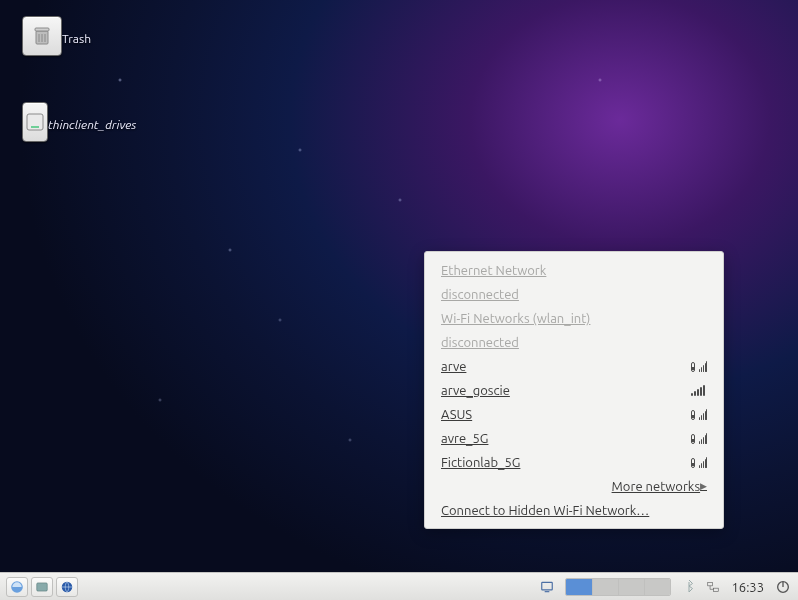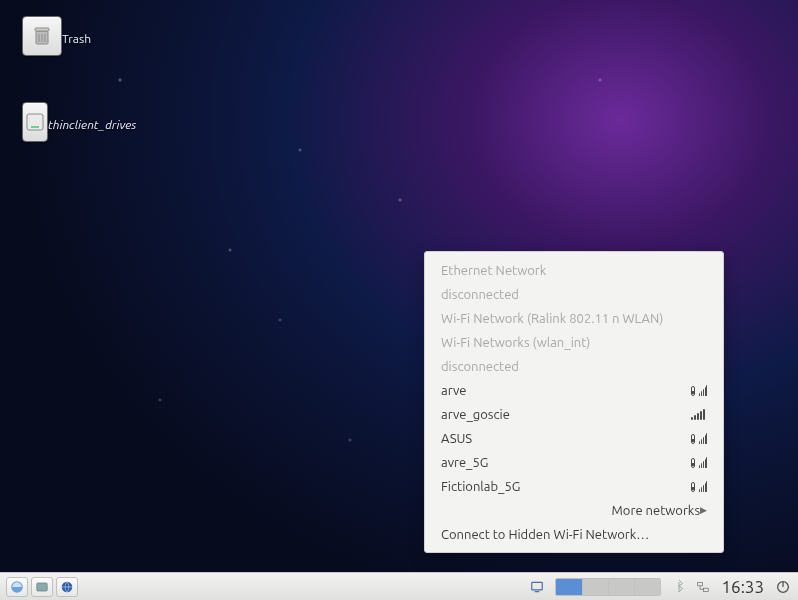--- a/index.html
+++ b/index.html
@@ -45,21 +45,21 @@
     position: absolute;
     left: 424px; top: 251px;
     width: 300px;
     background: #f3f3f2;
     border: 1px solid #d0d0cf;
     border-radius: 3px;
     box-shadow: 0 4px 16px rgba(0,0,0,.3);
     padding: 6px 0;
     font-size: 13px; color: #3c3c3c;
   }
-  .nm-row { padding: 5px 16px; display:flex; align-items:center; justify-content:space-between; }
+  .nm-row { padding: 5px 16px; display:flex; align-items:center; justify-content:space-between;text-decoration:underline; }
   .nm-header { color: #a8a8a6; font-weight: 400; }
   .nm-item { cursor: pointer; }
   .nm-submenu { justify-content: flex-end; }
   .nm-submenu::after { content: "▶"; font-size: 9px; color:#6a6a6a; }
 
   .wifi-sig { display:inline-flex; gap:1px; align-items:flex-end; height:12px; width:16px; }
   .wifi-sig span { display:block; width:2px; background:#4d4d4d; border-radius:1px; }
   .wifi-sig span:nth-child(1){height:3px} .wifi-sig span:nth-child(2){height:5px}
   .wifi-sig span:nth-child(3){height:7px} .wifi-sig span:nth-child(4){height:9px}
   .wifi-sig span:nth-child(5){height:11px}
@@ -83,21 +83,21 @@
     border:1px solid #c0c0be; border-radius:3px;
     background: linear-gradient(#fbfbfa,#e8e8e6);
     cursor:pointer;
   }
   .tb-sep { flex:1; }
   .pager { display:flex; margin:0 6px; border:1px solid #c0c0be; border-radius:2px; overflow:hidden; }
   .pager .ws { width:26px; height:16px; background:#c8c8c6; border-left:1px solid #c0c0be; }
   .pager .ws:first-child{ border-left:none; }
   .pager .ws.active { background:#5a8fd6; }
   .tray-ic { width:16px; height:16px; margin:0 4px; display:flex; align-items:center; justify-content:center; color:#666;}
-  .clock { margin: 0 6px; font-size:17px; color:#333; }
+  .clock { margin: 0 6px; font-size:13px; color:#333; }
   .power-ic, .logout-ic { width:18px; height:18px; margin-left:4px; display:flex;align-items:center;justify-content:center;}
 </style>
 </head>
 <body>
 
 <div class="desktop">
   <div class="speckle"></div>
 
   <div class="desktop-icon" style="left:22px; top:16px;">
     <div class="glyph">
@@ -118,21 +118,20 @@
           <rect x="4" y="4" width="16" height="16" rx="2" fill="#eaeaea" stroke="#8a8a8a"></rect>
           <rect x="8" y="16" width="8" height="2" fill="#6fcf97"></rect>
         </svg>
     </div>
     <div class="label">thinclient_drives</div>
   </div>
 
   <div class="nm-menu">
     <div class="nm-row nm-header">Ethernet Network</div>
     <div class="nm-row nm-header">disconnected</div>
-    <div class="nm-row nm-header">Wi-Fi Network (Ralink 802.11 n WLAN)</div>
     <div class="nm-row nm-header">Wi-Fi Networks (wlan_int)</div>
     <div class="nm-row nm-header">disconnected</div>
 
     <div class="nm-row nm-item">
       <span>arve</span>
       <span class="wifi-sig secure">
           <span></span>
           <span></span>
           <span></span>
           <span></span>

